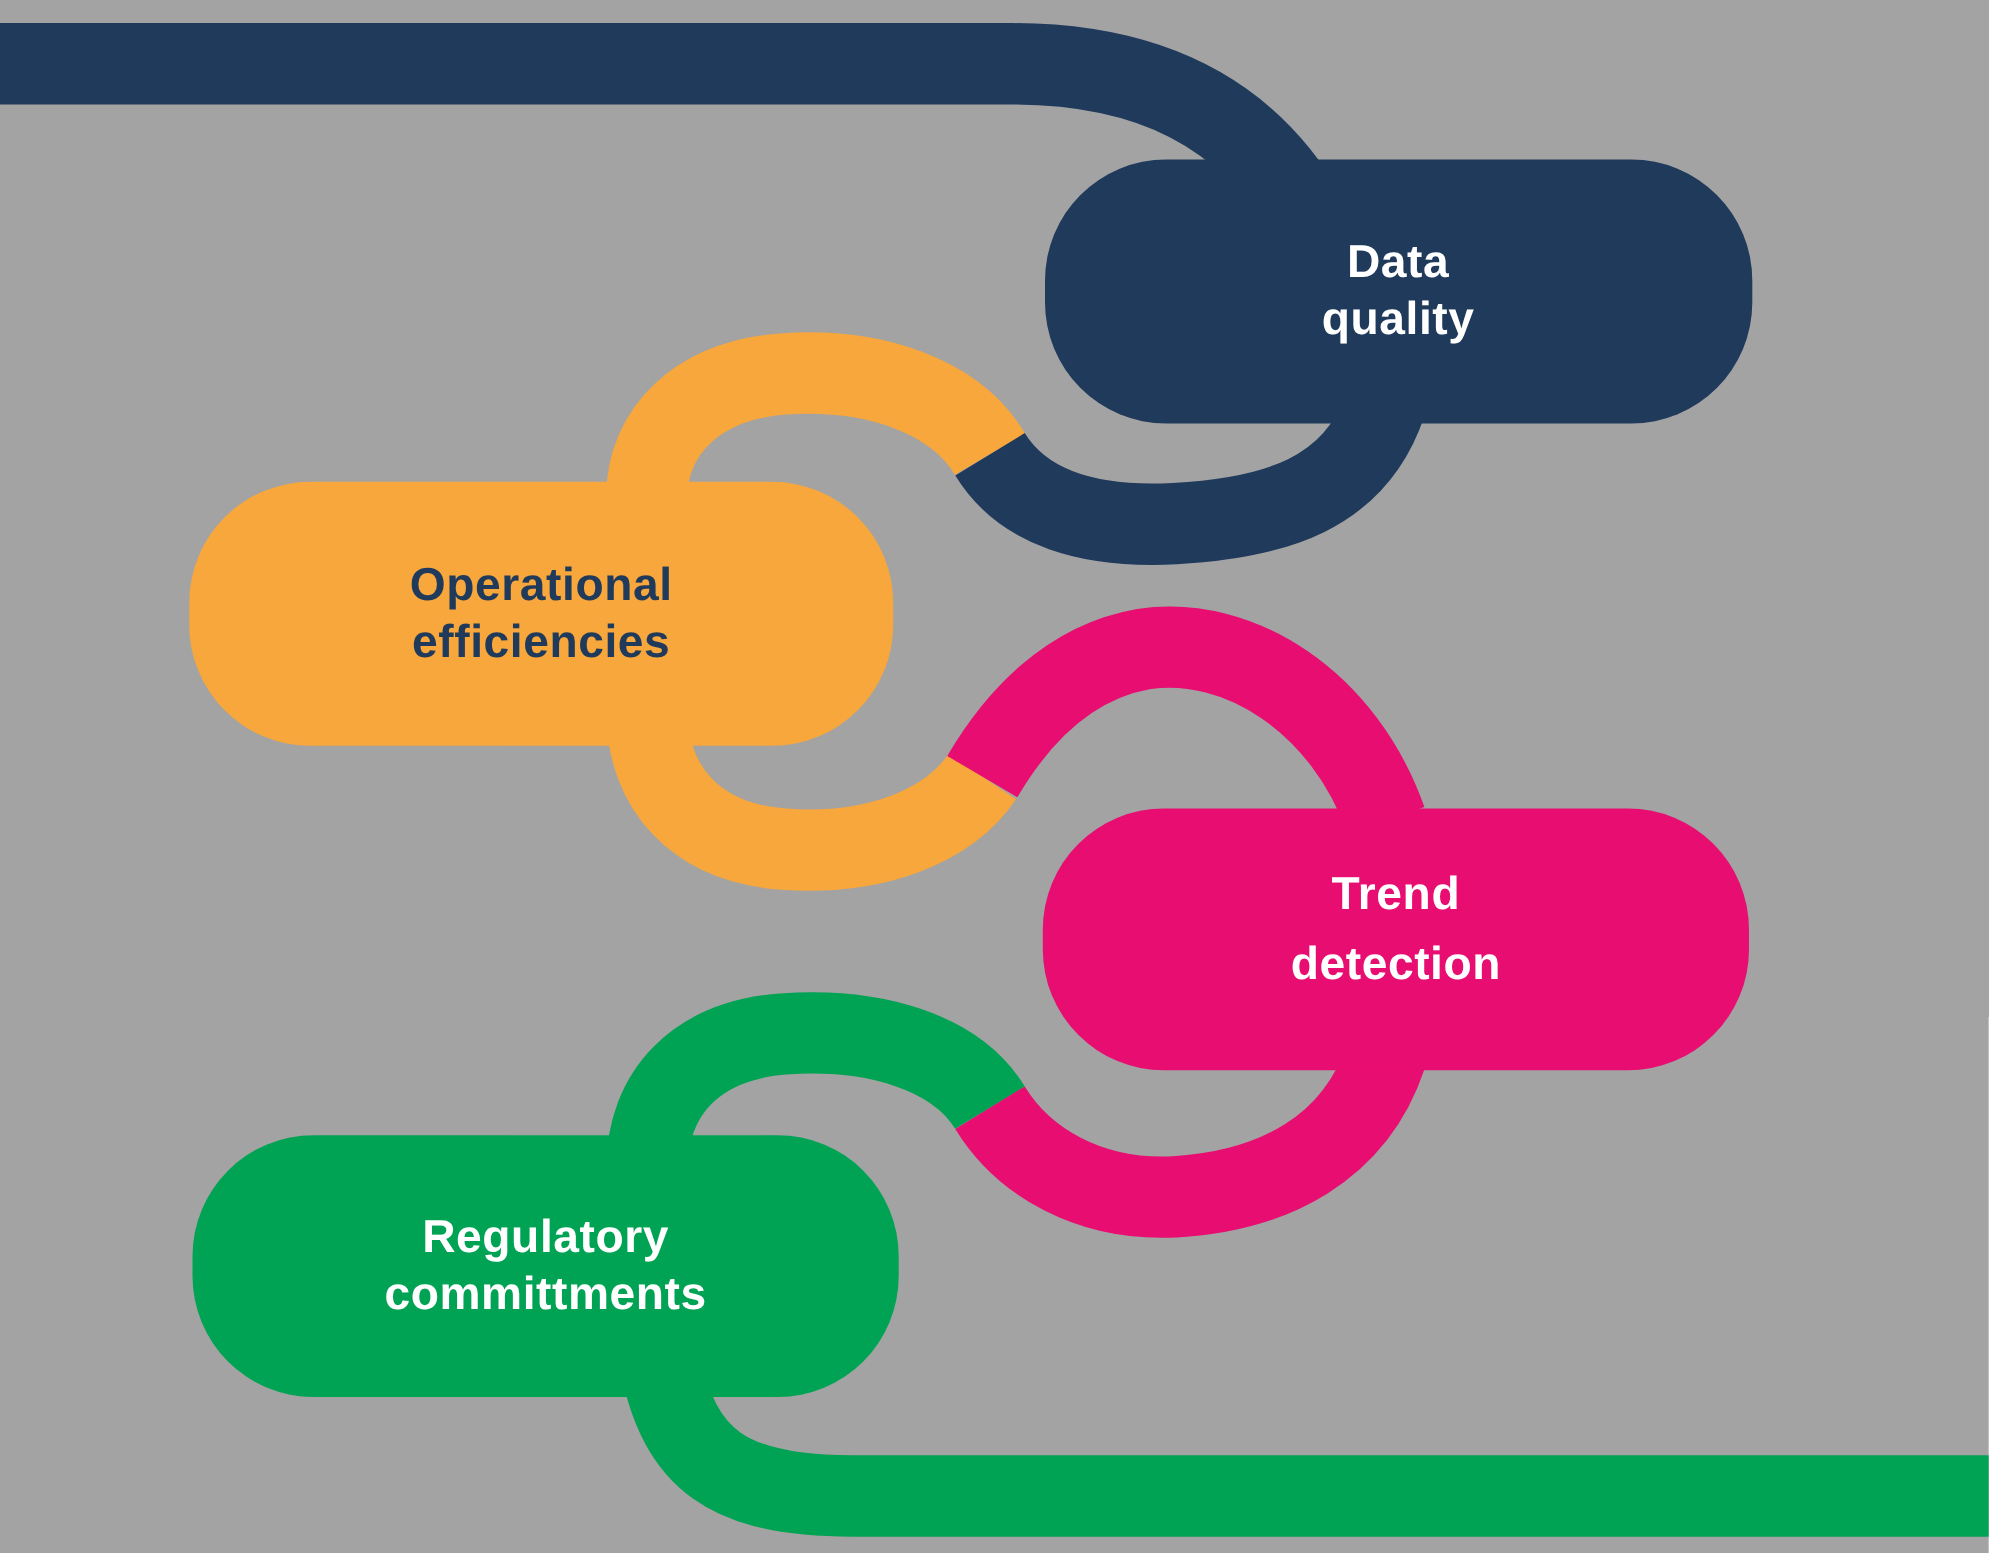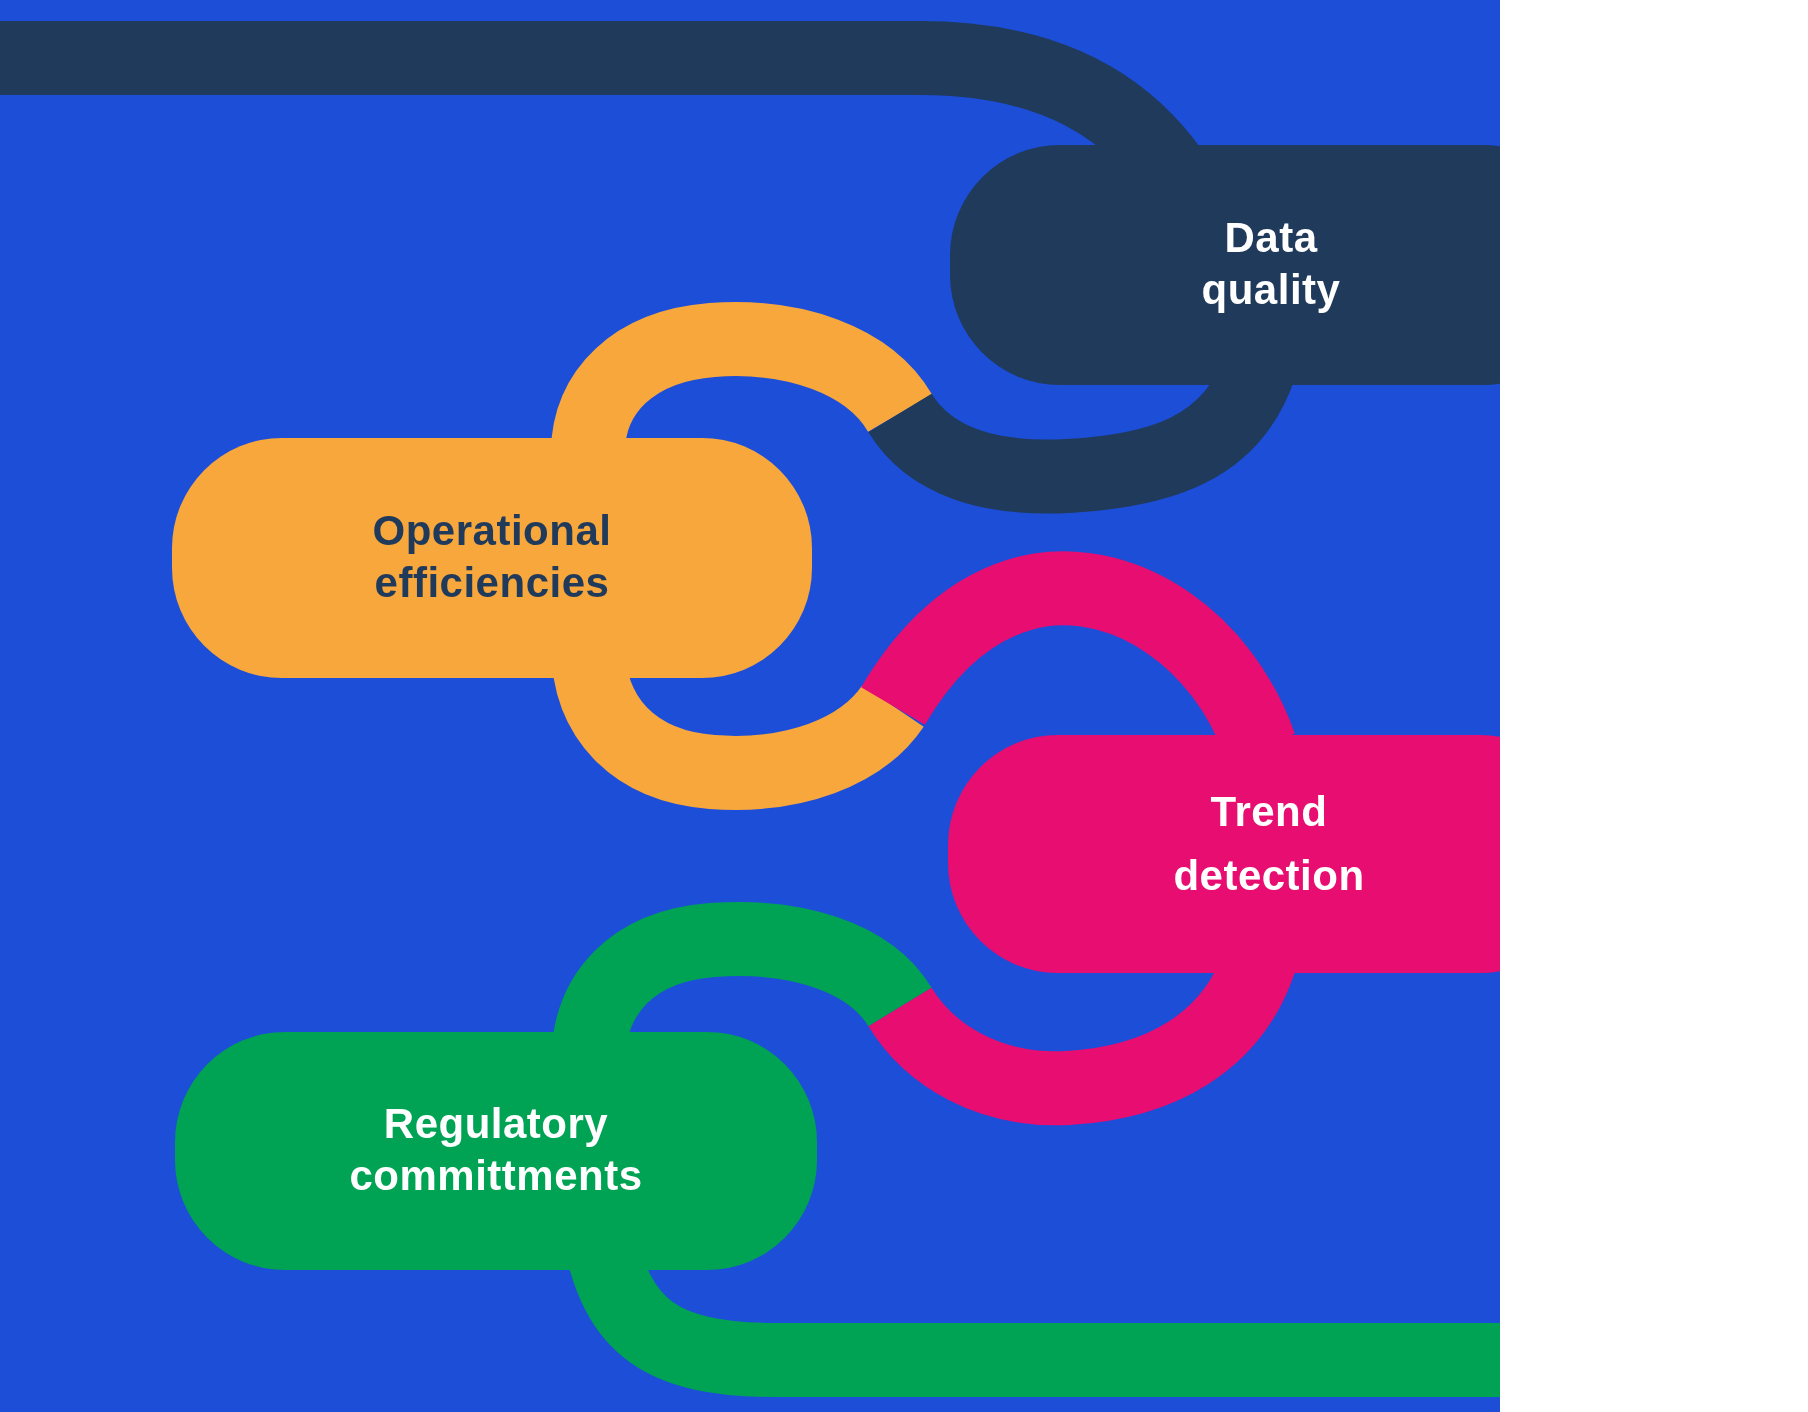--- a/index.html
+++ b/index.html
@@ -2,23 +2,23 @@
 <html><head>
 <meta charset="utf-8">
 <style>
   html, body {
     margin: 0;
     padding: 0;
     background: #ffffff;
   }
   #stage {
     position: relative;
-    width: 1500px;
+    width: 1808px;
     height: 1412px;
-    background: #1d4ed8;
+    background: #a3a3a3;
     overflow: hidden;
   }
   #chain-svg {
     position: absolute;
     inset: 0;
     width: 1808px;
     height: 1412px;
     display: block;
   }
   .link-stroke {

